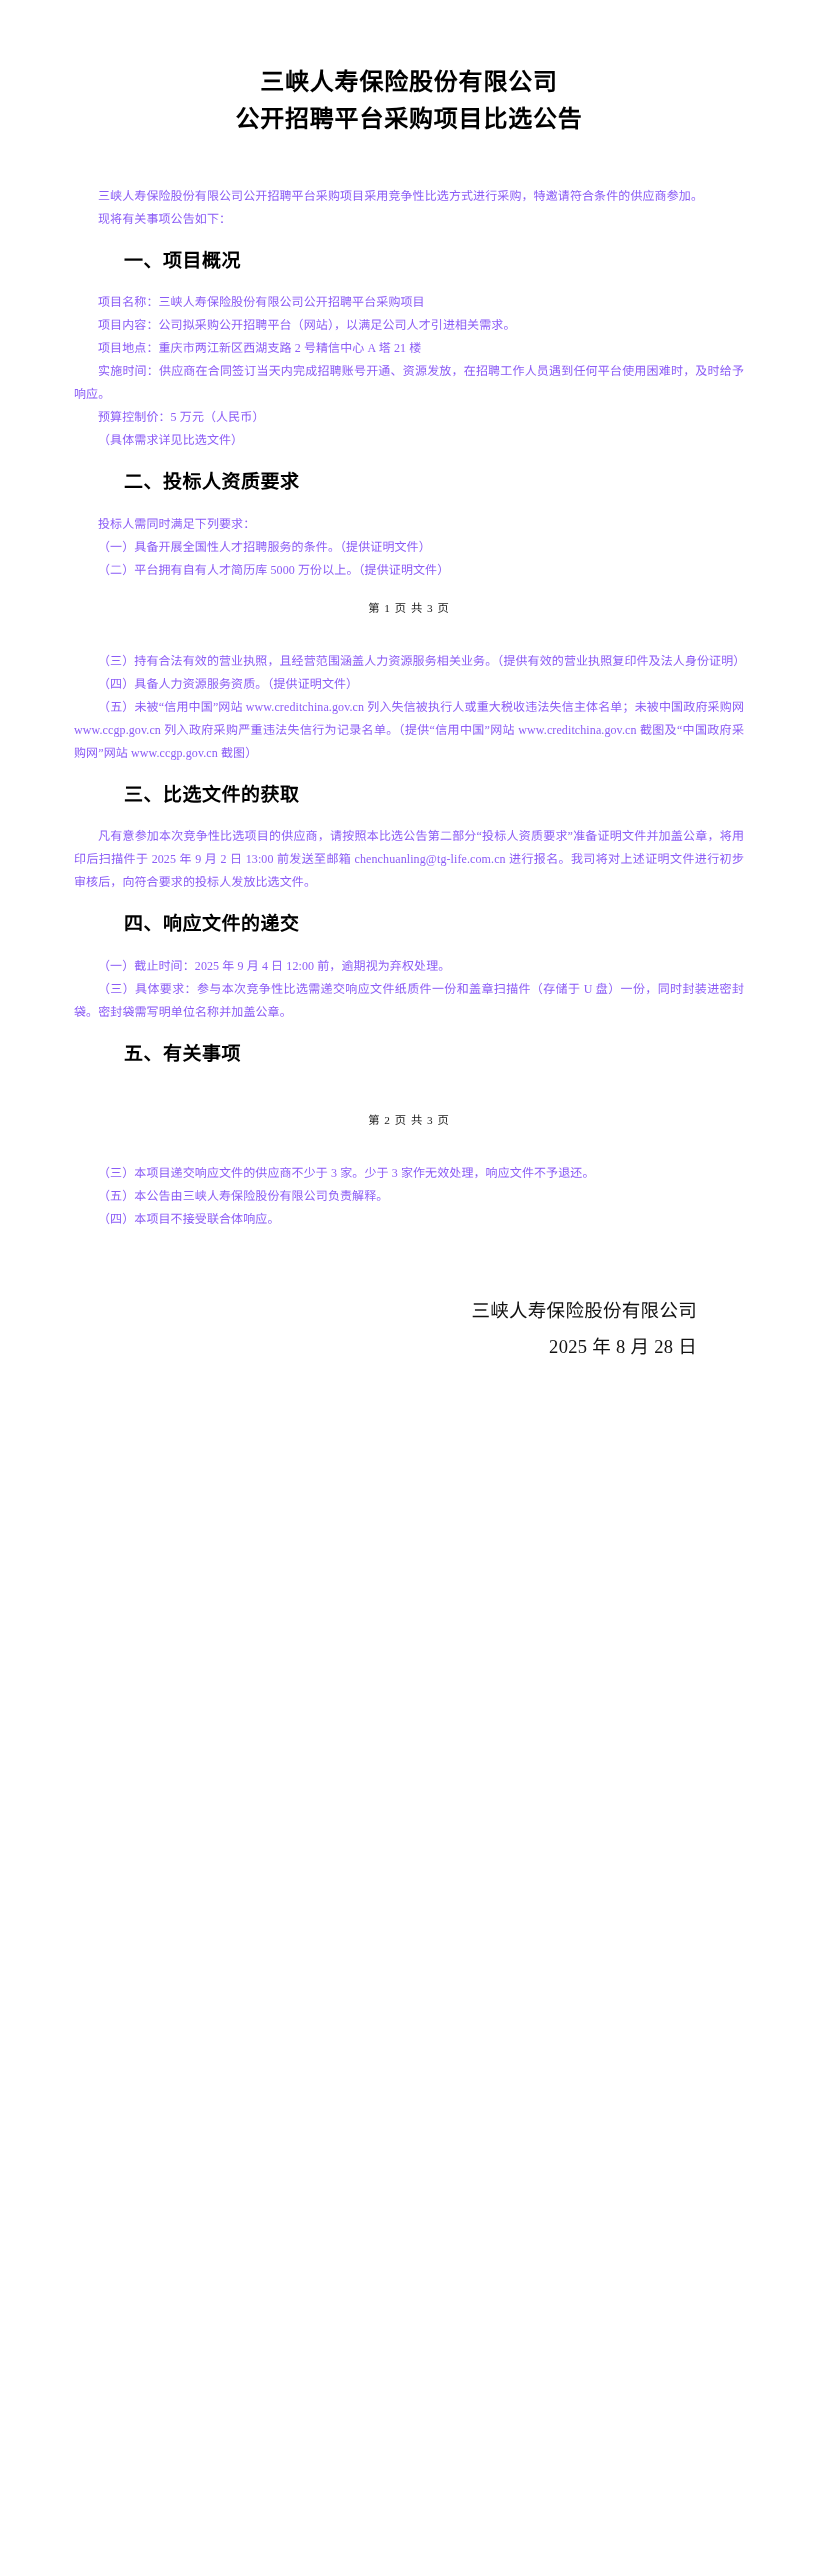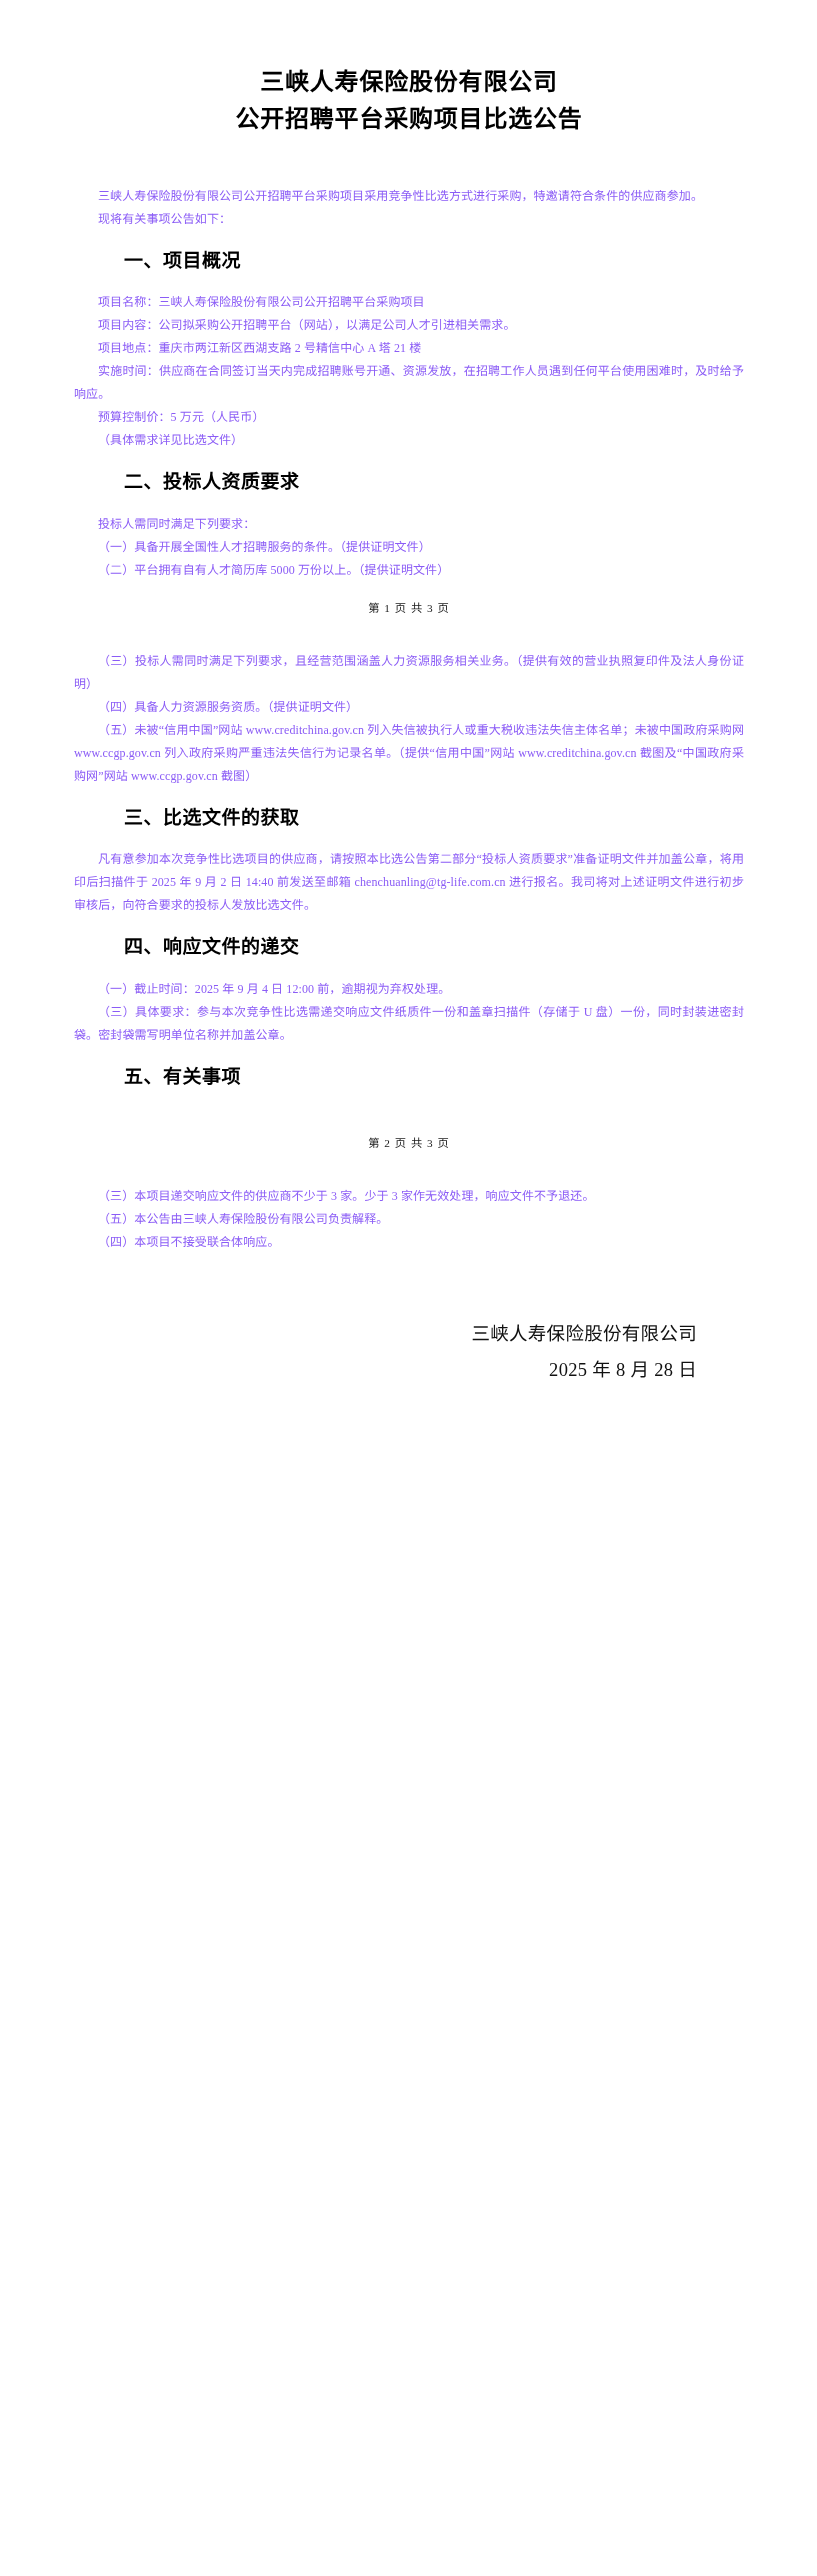--- a/index.html
+++ b/index.html
@@ -120,27 +120,27 @@
     <h2 class="section-heading">二、投标人资质要求</h2>
 
     <p class="para indent">投标人需同时满足下列要求：</p>
     <p class="para indent">（一）具备开展全国性人才招聘服务的条件。（提供证明文件）</p>
     <p class="para indent">（二）平台拥有自有人才简历库 5000 万份以上。（提供证明文件）</p>
 
     <div class="spacer-sm"></div>
     <p class="page-marker">第 1 页 共 3 页</p>
     <div class="page-break-gap"></div>
 
-    <p class="para indent">（三）投标人需同时满足下列要求，且经营范围涵盖人力资源服务相关业务。（提供有效的营业执照复印件及法人身份证明）</p>
+    <p class="para indent">（三）持有合法有效的营业执照，且经营范围涵盖人力资源服务相关业务。（提供有效的营业执照复印件及法人身份证明）</p>
     <p class="para indent">（四）具备人力资源服务资质。（提供证明文件）</p>
     <p class="para indent">（五）未被“信用中国”网站 www.creditchina.gov.cn 列入失信被执行人或重大税收违法失信主体名单；未被中国政府采购网 www.ccgp.gov.cn 列入政府采购严重违法失信行为记录名单。（提供“信用中国”网站 www.creditchina.gov.cn 截图及“中国政府采购网”网站 www.ccgp.gov.cn 截图）</p>
 
     <h2 class="section-heading">三、比选文件的获取</h2>
 
-    <p class="para indent">凡有意参加本次竞争性比选项目的供应商，请按照本比选公告第二部分“投标人资质要求”准备证明文件并加盖公章，将用印后扫描件于 2025 年 9 月 2 日 14:40 前发送至邮箱 chenchuanling@tg-life.com.cn 进行报名。我司将对上述证明文件进行初步审核后，向符合要求的投标人发放比选文件。</p>
+    <p class="para indent">凡有意参加本次竞争性比选项目的供应商，请按照本比选公告第二部分“投标人资质要求”准备证明文件并加盖公章，将用印后扫描件于 2025 年 9 月 2 日 13:00 前发送至邮箱 chenchuanling@tg-life.com.cn 进行报名。我司将对上述证明文件进行初步审核后，向符合要求的投标人发放比选文件。</p>
 
     <h2 class="section-heading">四、响应文件的递交</h2>
 
     <p class="para indent">（一）截止时间：2025 年 9 月 4 日 12:00 前，逾期视为弃权处理。</p>
     <p class="para indent">（三）具体要求：参与本次竞争性比选需递交响应文件纸质件一份和盖章扫描件（存储于 U 盘）一份，同时封装进密封袋。密封袋需写明单位名称并加盖公章。</p>
 
     <h2 class="section-heading">五、有关事项</h2>
 
     <div class="spacer-md"></div>
     <p class="page-marker">第 2 页 共 3 页</p>

